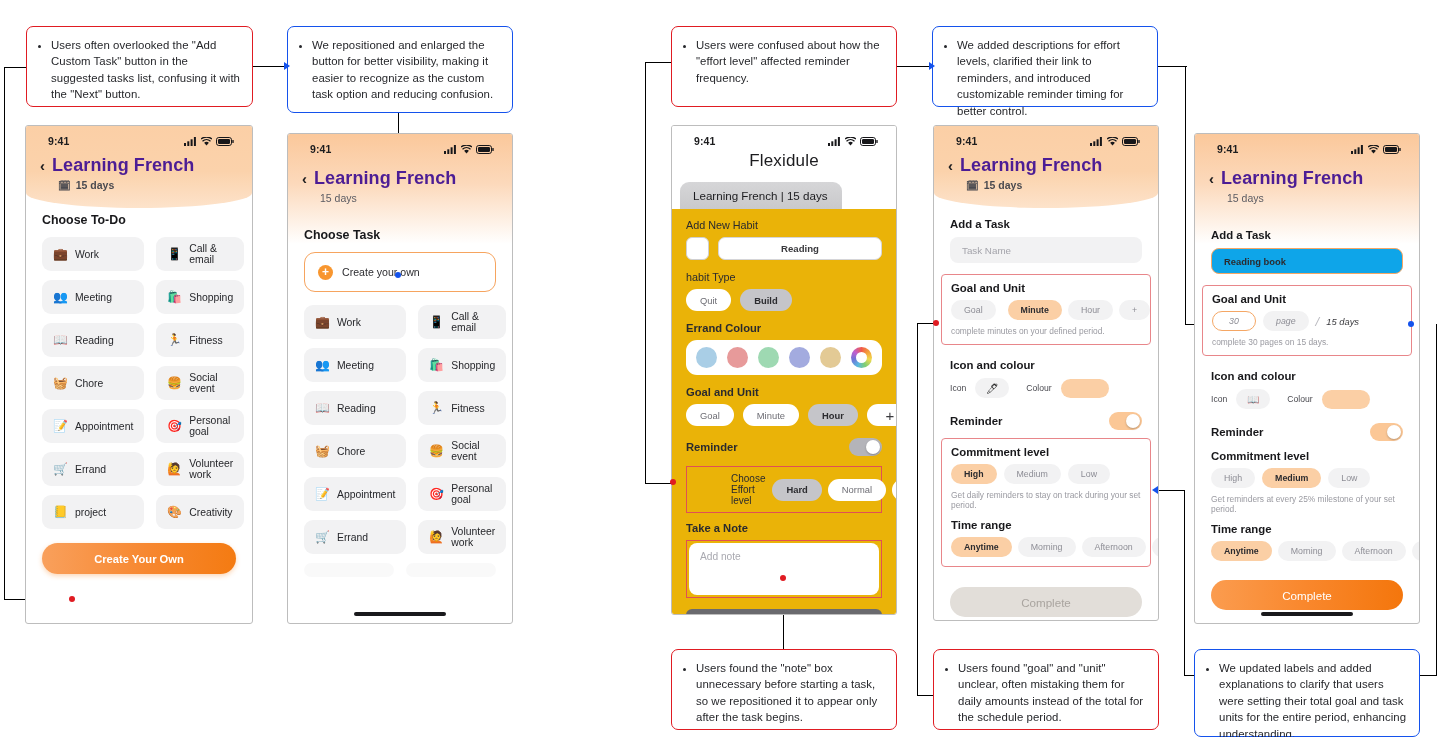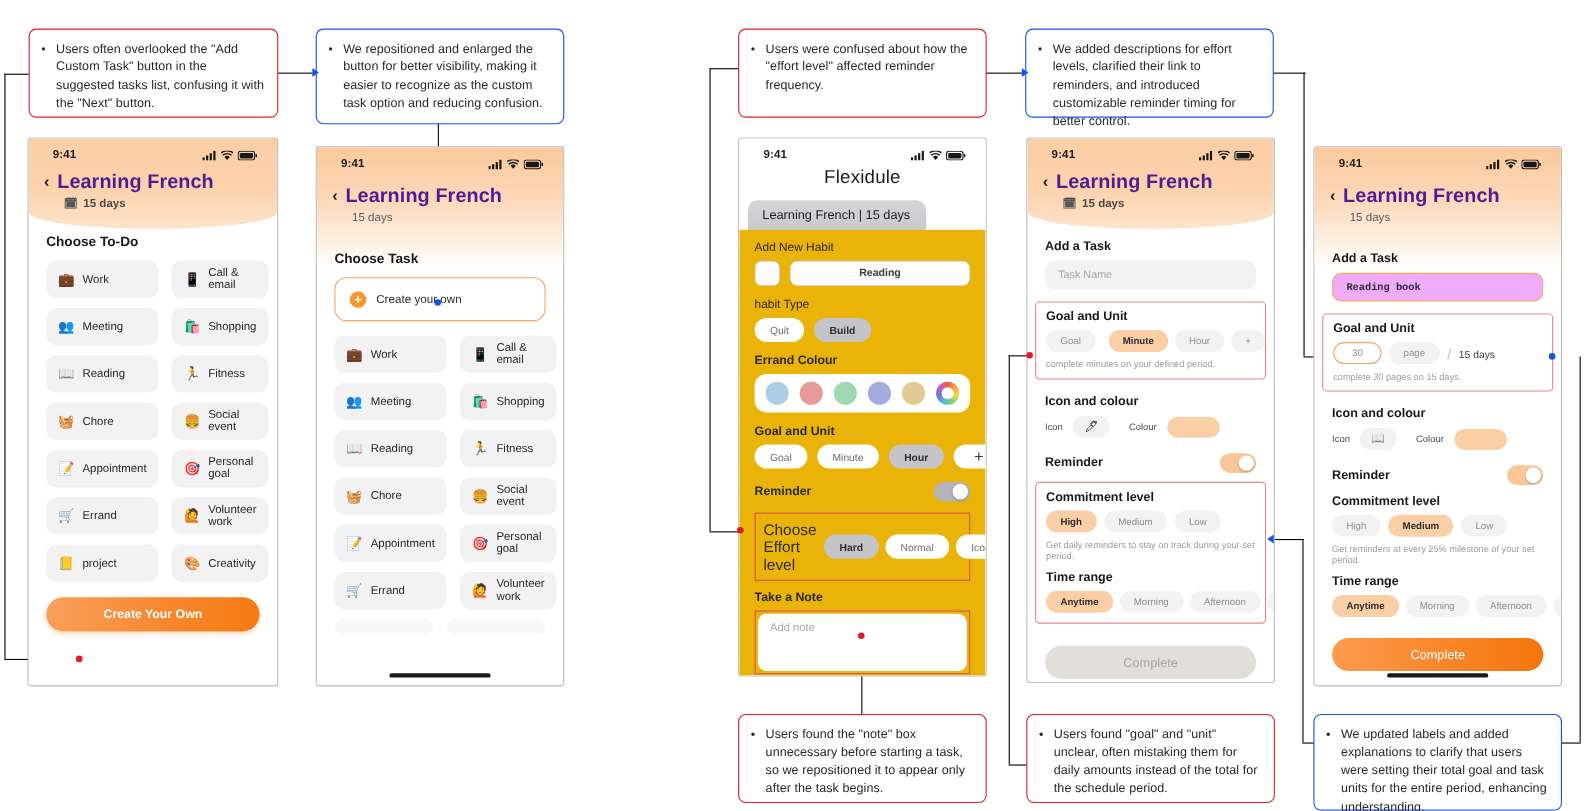--- a/index.html
+++ b/index.html
@@ -190,23 +190,23 @@
     color:#fff;font-size:12.6px;
   }
 
   
   .field-grey{
     height:26px;background:#f2f2f3;border-radius:8px;
     display:flex;align-items:center;padding:0 12px;box-sizing:border-box;
     font-size:9.8px;color:#a4a4ab;
   }
   .field-orange{
-    height:26px;border:1.2px solid #f5a765;border-radius:8px;background:#f0abfc;
+    height:26px;border:1.2px solid #f5a765;border-radius:8px;background:#0ea5e9;
     display:flex;align-items:center;padding:0 12px;box-sizing:border-box;
-    font-size:9.4px;font-weight:bold;color:#2b2b2f;font-family:Liberation Mono, monospace;
+    font-size:9.4px;font-weight:bold;color:#2b2b2f;
   }
   .sect-sm{font-size:11.4px;font-weight:bold;color:#18181b;margin:0 0 7px 0;}
   .opt{
     height:20px;border-radius:11px;background:#f2f2f3;
     display:flex;align-items:center;justify-content:center;
     padding:0 13px;font-size:8.8px;color:#8d8d95;box-sizing:border-box;
   }
   .opt.sel{background:#fbcfa5;color:#2b2b2f;font-weight:bold;}
   .opt.num{
     border:1.2px solid #f5a765;background:#fff;color:#8d8d95;min-width:44px;
@@ -581,21 +581,21 @@
           </div>
 
         <div class="row" style="justify-content:space-between;margin-top:12px;">
           <span class="g-label bold" style="margin:0;">Reminder</span>
           <span class="toggle grey">
               <span class="knob"></span>
             </span>
         </div>
 
         <div class="red-outline-strong" style="margin-top:10px;padding:6px 7px;display:flex;align-items:center;gap:7px;">
-          <span style="font-size:14px;color:#2a2a2e;">Choose Effort level</span>
+          <span style="font-size:10px;color:#2a2a2e;margin-left:37px;">Choose Effort level</span>
           <span class="row" style="gap:6px;" id="h3eff">
               <span class="pill sel-grey">Hard</span>
               <span class="pill">Normal</span>
               <span class="pill">Icon</span>
             </span>
         </div>
 
         <div class="g-label bold" style="margin-top:9px;">Take a Note</div>
         <div class="red-outline-strong" style="padding:2px;">
           <div class="note-box">Add note</div>
@@ -727,21 +727,21 @@
       <div class="hdr-sub plain" style="font-weight:normal;">
         <span>15 days</span>
       </div>
 
       <div class="body-pad" style="margin-top:25px;">
         <div class="sect-sm">Add a Task</div>
         <div class="field-orange">Reading book</div>
 
         <div class="goal-box" style="margin-top:11px;">
           <div class="sect-sm" style="margin-bottom:6px;">Goal and Unit</div>
-          <div class="row" style="gap:7px;">
+          <div class="row" style="gap:7px;font-style:italic;">
             <span class="opt num">30</span>
             <span class="opt">page</span>
             <span class="slash">/</span>
             <span class="days-txt">15 days</span>
           </div>
           <div class="hint">complete 30 pages on 15 days.</div>
         </div>
 
         <div class="sect-sm" style="margin-top:14px;">Icon and colour</div>
         <div class="row" style="gap:9px;">

